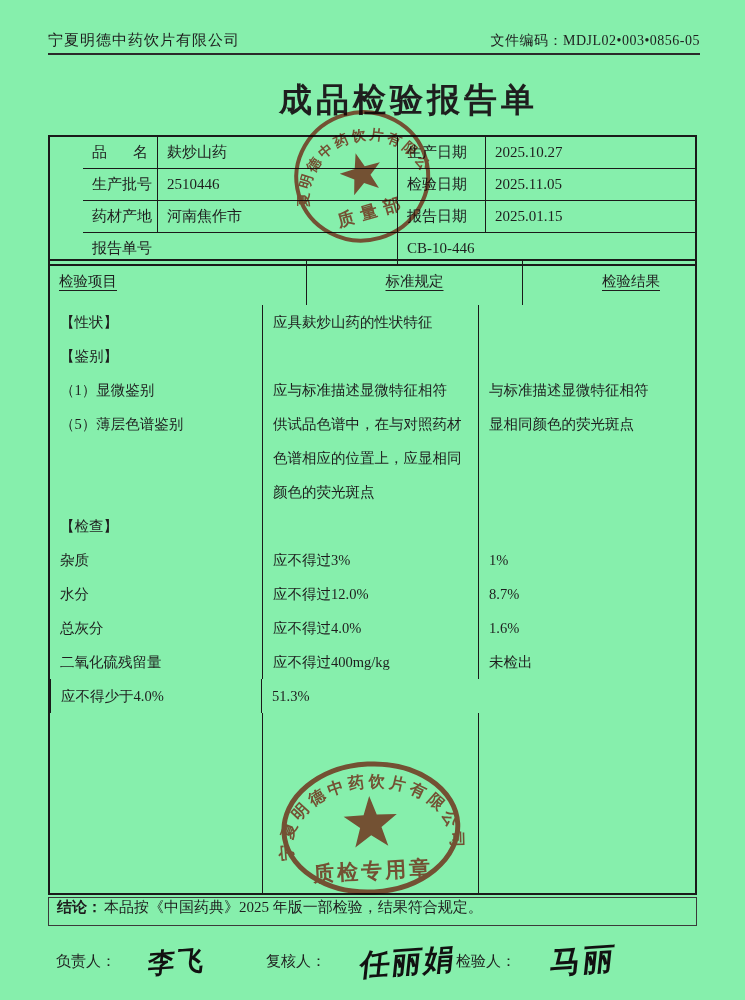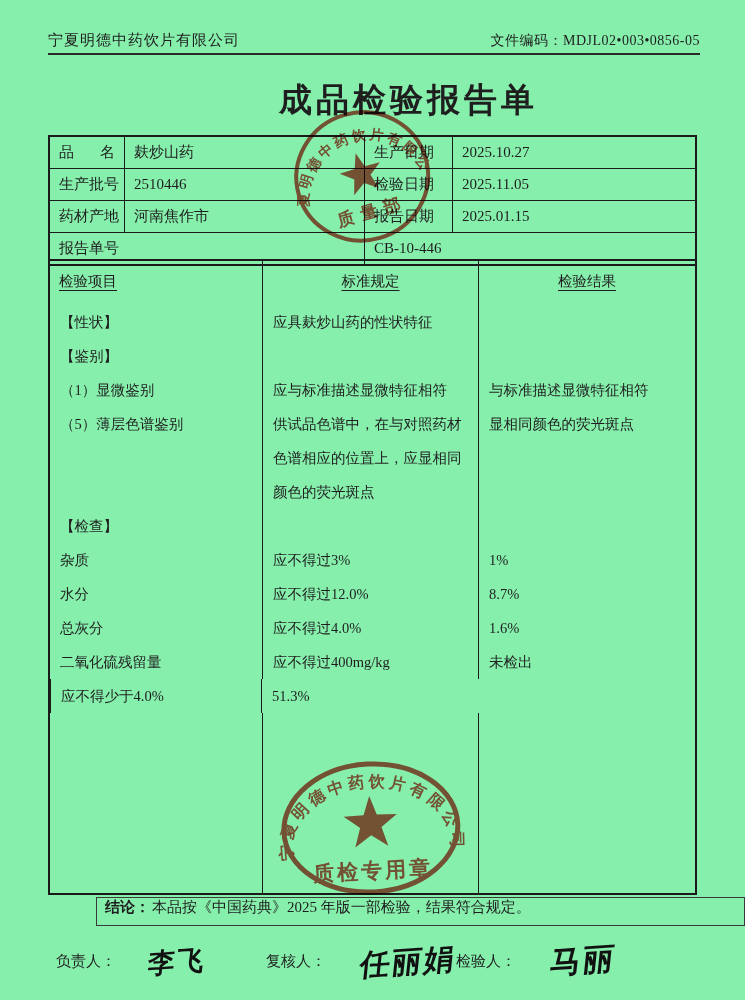--- a/index.html
+++ b/index.html
@@ -9,42 +9,42 @@
   }
   
   .hdr{position:absolute;top:24px;left:48px;width:652px;height:26px;
        border-bottom:2px solid #2a2a2a;display:flex;justify-content:space-between;align-items:flex-end;padding-bottom:3px;}
   .hdr .co{font-size:15px;letter-spacing:1px;}
   .hdr .code{font-size:14px;letter-spacing:.5px;}
   
   .title{position:absolute;top:78px;left:0;width:745px;text-align:center;
          font-size:33px;font-weight:bold;letter-spacing:4px;padding-left:36px;}
   
-  .itable{position:absolute;top:135px;left:48px;width:649px;border:2px solid #1a1a1a;box-sizing:border-box;font-size:15px;}
+  .itable{position:absolute;top:135px;left:48px;width:649px;border:2px solid #1a1a1a;box-sizing:border-box;font-size:15px;padding-left:33px;}
   .irow{display:grid;grid-template-columns:74px 240px 88px 247px;height:31px;}
   .irow + .irow{border-top:1px solid #1a1a1a;}
   .irow.last{grid-template-columns:314px 335px;}
   .icell{display:flex;align-items:center;padding:0 9px;box-sizing:border-box;overflow:hidden;white-space:nowrap;}
   .icell.vline{border-left:1px solid #1a1a1a;}
   .jl{width:100%;text-align:justify;text-align-last:justify;}
   
   .rtable{position:absolute;top:259px;left:48px;width:649px;height:636px;
           border:2px solid #1a1a1a;box-sizing:border-box;display:flex;flex-direction:column;font-size:14.5px;}
-  .rhead{display:grid;grid-template-columns:212px 217px 1fr;height:44px;box-sizing:border-box;}
+  .rhead{display:grid;grid-template-columns:212px 217px 1fr;height:44px;box-sizing:border-box;gap:44px;}
   .rhead .hc{padding-top:11px;text-decoration:underline;text-underline-offset:4px;}
   .rhead .hc1{padding-left:9px;}
   .rhead .hc2,.rhead .hc3{text-align:center;}
   .rrow{display:grid;grid-template-columns:212px 217px 1fr;line-height:34px;min-height:34px;}
   .rrow .rc{padding:0 10px;box-sizing:border-box;}
   .rc2{border-left:1px solid #1a1a1a;border-right:1px solid #1a1a1a;}
   .rhead .hc2{border-left:1px solid #1a1a1a;border-right:1px solid #1a1a1a;}
   .rrow.fill{flex:1;}
   
   .conc{position:absolute;top:897px;left:48px;width:649px;height:29px;box-sizing:border-box;
-        border:1px solid #3a3a3a;display:flex;align-items:flex-end;padding:8px 8px;font-size:15px;margin-left:48px;}
+        border:1px solid #3a3a3a;display:flex;align-items:flex-start;padding:0 8px;font-size:15px;}
   .conc b{font-weight:bold;margin-right:2px;}
   
   .sigs{position:absolute;top:938px;left:48px;width:660px;height:55px;font-size:15px;}
   .sigs .lab{position:absolute;top:14px;}
   .sig{position:absolute;top:0px;font-size:27px;color:#111;
        transform:rotate(-4deg) skewX(-10deg);font-weight:600;letter-spacing:2px;white-space:nowrap;}
   
   .stamp{position:absolute;mix-blend-mode:multiply;opacity:.92;}
   .stamp-top{top:106px;left:291px;width:146px;height:146px;transform:rotate(-16deg);}
   .stamp-bottom{top:760px;left:276px;width:190px;height:142px;transform:rotate(-3deg);}

